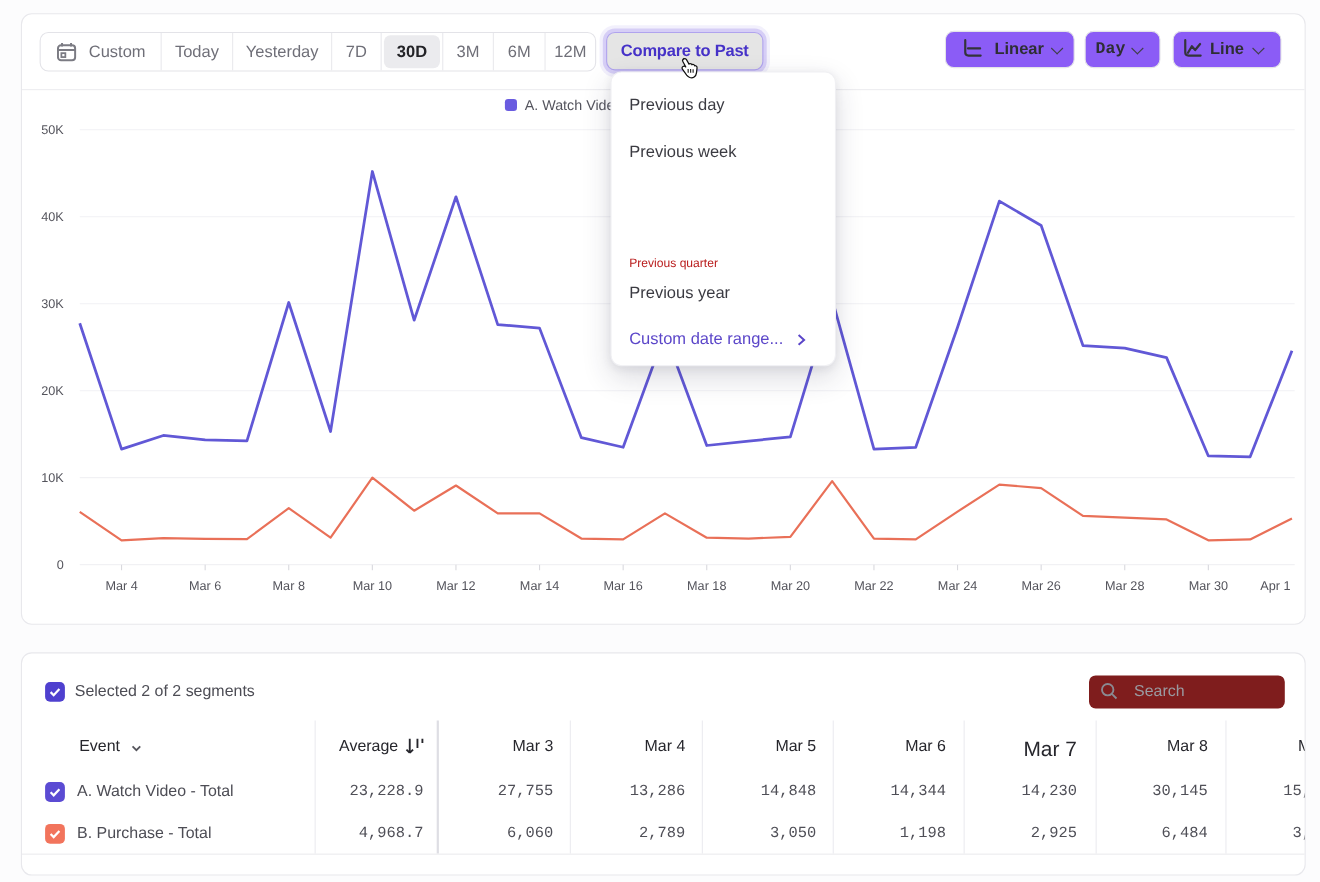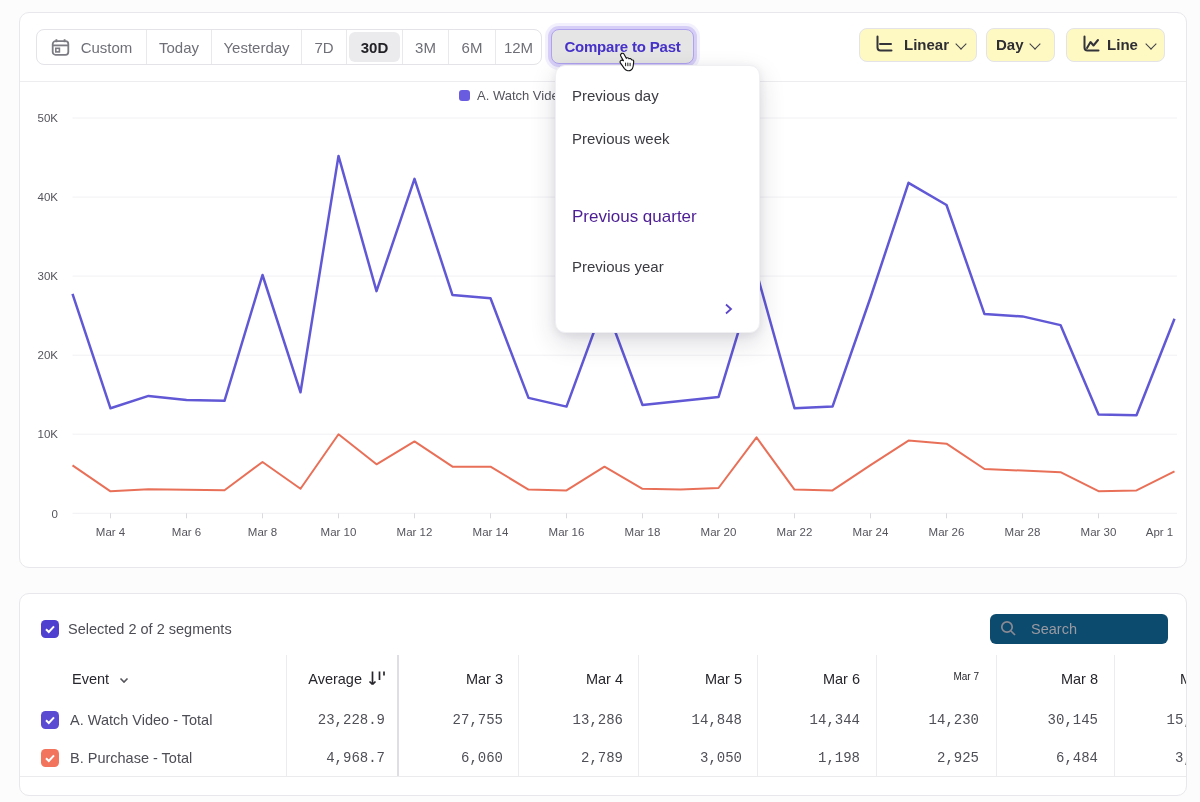--- a/index.html
+++ b/index.html
@@ -3,21 +3,21 @@
 <meta charset="utf-8">
 <style>
 * { margin:0; padding:0; box-sizing:border-box; }
 html,body { width:1200px; height:802px; overflow:hidden; }
 body { font-family:"Liberation Sans", sans-serif; background:#fcfcfd; position:relative; }
 .abs { position:absolute; }
 .card { position:absolute; background:#fff; border:1px solid #e8e8ec; border-radius:10px; }
 .seg { position:absolute; border:1px solid #e3e3e8; border-radius:8px; background:#fff; display:flex; align-items:center; }
 .seg .it { height:100%; display:flex; align-items:center; justify-content:center; color:#6f6f78; font-size:15px; border-right:1px solid #e9e9ed; }
 .seg .it:last-child { border-right:none; }
-.btn { position:absolute; border:1px solid #e4e4e8; border-radius:8px; background:#fef9c3; display:flex; align-items:center; justify-content:center; color:#2e2e33; font-size:15px; font-weight:bold; }
+.btn { position:absolute; border:1px solid #e4e4e8; border-radius:8px; background:#8b5cf6; display:flex; align-items:center; justify-content:center; color:#2e2e33; font-size:15px; font-weight:bold; }
 .chev { width:11px; height:9px; display:inline-block; position:relative; }
 .chev:after { content:""; position:absolute; left:1px; top:0px; width:7px; height:7px; border-right:1.7px solid #3f3f46; border-bottom:1.7px solid #3f3f46; transform:rotate(45deg); }
 .cell { position:absolute; text-align:right; font-family:"Liberation Mono", monospace; font-size:14px; color:#4f4f57; }
 .vsep { position:absolute; width:1px; background:#ececf0; }
 .cb { position:absolute; width:18px; height:18px; border-radius:4.5px; }
 .cb svg { position:absolute; left:2px; top:2px; }
 </style>
 </head>
 <body>
 
@@ -111,40 +111,41 @@
 <div class="abs" style="left:551px; top:29px; width:143px; height:35px; background:#e5e5e5; border:1.5px solid #b0a3ee; border-radius:8px; box-shadow:0 0 0 3px rgba(148,130,232,0.30), 0 0 0 6px rgba(148,130,232,0.12); display:flex; align-items:center; justify-content:center; color:#4632c8; font-size:15px; font-weight:bold; letter-spacing:-0.2px;">Compare to Past</div>
 
 <div class="btn" style="left:859px; top:27.5px; width:118px; height:34px; justify-content:flex-start; padding-left:14px;">
   <svg width="19" height="19" viewBox="0 0 19 19" style="margin-right:11px;">
     <path d="M3.5,1.5 V12.5 Q3.5,15.5 6.5,15.5 H17.5" fill="none" stroke="#33333a" stroke-width="2" stroke-linecap="round"></path>
     <line x1="6" y1="9" x2="17" y2="9" stroke="#33333a" stroke-width="2" stroke-linecap="round"></line>
   </svg>
   Linear
   <span class="chev" style="margin-left:7px;"></span>
 </div>
-<div class="btn" style="left:986px; top:27.5px; width:69px; height:34px; justify-content:flex-start; padding-left:9px;">
+<div class="btn" style="left:986px; top:27.5px; width:69px; height:34px; justify-content:flex-start; padding-left:9px;font-family:Liberation Mono, monospace;">
   Day
   <span class="chev" style="margin-left:6px;"></span>
 </div>
-<div class="btn" style="left:1066px; top:27.5px; width:99px; height:34px; justify-content:center; padding-left:7px;">
+<div class="btn" style="left:1066px; top:27.5px; width:99px; height:34px; justify-content:flex-start; padding-left:7px;">
   <svg width="19" height="19" viewBox="0 0 19 19" style="margin-right:7px;">
     <path d="M3.5,1.5 V12.5 Q3.5,15.5 6.5,15.5 H17.5" fill="none" stroke="#33333a" stroke-width="2" stroke-linecap="round"></path>
     <path d="M6,13 L9.5,7 L12.5,10.5 L17,5" fill="none" stroke="#33333a" stroke-width="2" stroke-linecap="round" stroke-linejoin="round"></path>
   </svg>
   Line
   <span class="chev" style="margin-left:8px;"></span>
 </div>
 
 <div class="abs" style="left:555px; top:65px; width:205px; height:268px; background:#fff; border:1px solid #f0f0f3; border-radius:10px; box-shadow:0 10px 26px rgba(40,40,70,0.16), 0 2px 8px rgba(40,40,70,0.08);">
   <div style="position:absolute; left:16px; top:84px0;"></div>
   <div class="abs" style="left:16px; top:84px;"></div>
   <div style="position:absolute; left:16px; width:180px; top:16px; height:28px; line-height:28px; font-size:15px; color:#3b3b42;">Previous day</div>
   <div style="position:absolute; left:16px; width:180px; top:58.5px; height:28px; line-height:28px; font-size:15px; color:#3b3b42;">Previous week</div>
-  <div style="position:absolute; left:16px; width:180px; top:137px; height:28px; line-height:28px; font-size:17px; color:#4c1d95;">Previous quarter</div>
+  <div style="position:absolute; left:16px; width:180px; top:160px; height:28px; line-height:28px; font-size:11px; color:#b91c1c;">Previous quarter</div>
   <div style="position:absolute; left:16px; width:180px; top:186.5px; height:28px; line-height:28px; font-size:15px; color:#3b3b42;">Previous year</div>
+  <div style="position:absolute; left:16px; width:180px; top:229px; height:28px; line-height:28px; font-size:15px; color:#5b46c9;">Custom date range...</div>
   <svg width="9" height="12" viewBox="0 0 9 12" style="position:absolute; right:26px; top:237px;">
     <path d="M2,1.5 L7,6 L2,10.5" fill="none" stroke="#5b46c9" stroke-width="1.8"></path>
   </svg>
 </div>
 
 <svg class="abs" style="left:614px; top:52px;" width="21" height="21" viewBox="0 0 24 24">
   <path d="M8.2,2.2 c1,-1.1 2.6,-0.9 3.3,0.3 l2.6,4.6 c0.4,-0.4 1,-0.6 1.6,-0.5 0.7,0.1 1.2,0.5 1.5,1.1 0.5,-0.3 1.1,-0.3 1.7,-0.1 0.6,0.3 1,0.7 1.2,1.3 0.5,-0.1 1,0 1.5,0.3 0.7,0.4 1,1.1 0.9,1.9 l-0.6,5.2 c-0.2,1.9 -1.1,3.3 -2.4,4.2 -1.3,0.9 -3,1.1 -4.6,0.6 -1.3,-0.4 -2.3,-1.2 -3.2,-2.4 l-4.4,-6.2 c-0.7,-1 -0.4,-2.3 0.6,-2.9 0.8,-0.5 1.8,-0.4 2.5,0.2 l0.6,0.6 -3.3,-5.9 c-0.6,-1 -0.4,-2 0.5,-2.7 z" fill="#fff" stroke="#111" stroke-width="1.3"></path>
   <g stroke="#111" stroke-width="1.1">
     <line x1="13.2" y1="12.2" x2="13.3" y2="16.2"></line>
     <line x1="15.8" y1="12.2" x2="15.9" y2="16.2"></line>
@@ -154,21 +155,21 @@
 
 <div class="card" style="left:19px; top:593px; width:1168px; height:203px; overflow:hidden;">
 
   <div class="cb" style="left:21px; top:26px; background:#4f40cf;">
     <svg width="14" height="14" viewBox="0 0 14 14">
         <path d="M3,7.2 L5.8,10 L11,4.4" fill="none" stroke="#fff" stroke-width="2"></path>
       </svg>
   </div>
   <div class="abs" style="left:48px; top:27px; font-size:14.5px; color:#4d4d55;">Selected 2 of 2 segments</div>
 
-  <div class="abs" style="left:970px; top:20px; width:178px; height:30px; background:#0c4a6e; border-radius:6px;">
+  <div class="abs" style="left:970px; top:20px; width:178px; height:30px; background:#7f1d1d; border-radius:6px;">
     <svg width="17" height="17" viewBox="0 0 17 17" style="position:absolute; left:10px; top:6px;">
       <circle cx="7" cy="7" r="5.2" fill="none" stroke="#8a8a92" stroke-width="1.7"></circle>
       <line x1="11" y1="11" x2="15" y2="15" stroke="#8a8a92" stroke-width="1.7"></line>
     </svg>
     <span style="position:absolute; left:41px; top:7px; font-size:14.5px; color:#9a9aa1;">Search</span>
   </div>
 
   <div class="vsep" style="left:266px; top:61px; height:121px;"></div>
   <div class="vsep" style="left:377px; top:61px; height:121px; background:#dedee4; width:2px;"></div>
   <div class="vsep" style="left:498px; top:61px; height:121px;"></div>
@@ -185,21 +186,21 @@
   <div class="abs" style="left:180px; top:77px; width:162px; text-align:right; font-size:14.5px; color:#26262c; font-weight:500;">Average</div>
   <svg width="18" height="17" viewBox="0 0 18 17" style="position:absolute; left:348px; top:76px;">
     <path d="M4.5,1.5 V14 M4.5,14.5 L1.5,11.5 M4.5,14.5 L7.5,11.5" fill="none" stroke="#26262c" stroke-width="1.7"></path>
     <line x1="11.5" y1="1.5" x2="11.5" y2="10" stroke="#26262c" stroke-width="1.7"></line>
     <line x1="16" y1="1.5" x2="16" y2="5.5" stroke="#26262c" stroke-width="1.7"></line>
   </svg>
   <div class="abs hdr" style="right:683px; top:77px; font-size:14.5px; color:#26262c; font-weight:500;">Mar 3</div>
   <div class="abs hdr" style="right:563px; top:77px; font-size:14.5px; color:#26262c; font-weight:500;">Mar 4</div>
   <div class="abs hdr" style="right:444px; top:77px; font-size:14.5px; color:#26262c; font-weight:500;">Mar 5</div>
   <div class="abs hdr" style="right:326px; top:77px; font-size:14.5px; color:#26262c; font-weight:500;">Mar 6</div>
-  <div class="abs hdr" style="right:207px; top:77px; font-size:10px; color:#26262c; font-weight:500;">Mar 7</div>
+  <div class="abs hdr" style="right:207px; top:77px; font-size:19px; color:#26262c; font-weight:500;">Mar 7</div>
   <div class="abs hdr" style="right:88px; top:77px; font-size:14.5px; color:#26262c; font-weight:500;">Mar 8</div>
   <div class="abs hdr" style="right:-31px; top:77px; font-size:14.5px; color:#26262c; font-weight:500;">Mar 9</div>
 
   <div class="cb" style="left:21px; top:117px; background:#5b4bd3;">
     <svg width="14" height="14" viewBox="0 0 14 14">
         <path d="M3,7.2 L5.8,10 L11,4.4" fill="none" stroke="#fff" stroke-width="2"></path>
       </svg>
   </div>
   <div class="abs" style="left:50px; top:118px; font-size:14.5px; color:#4d4d55;">A. Watch Video - Total</div>
   <div class="cell" style="right:801px; top:118px;">23,228.9</div>

